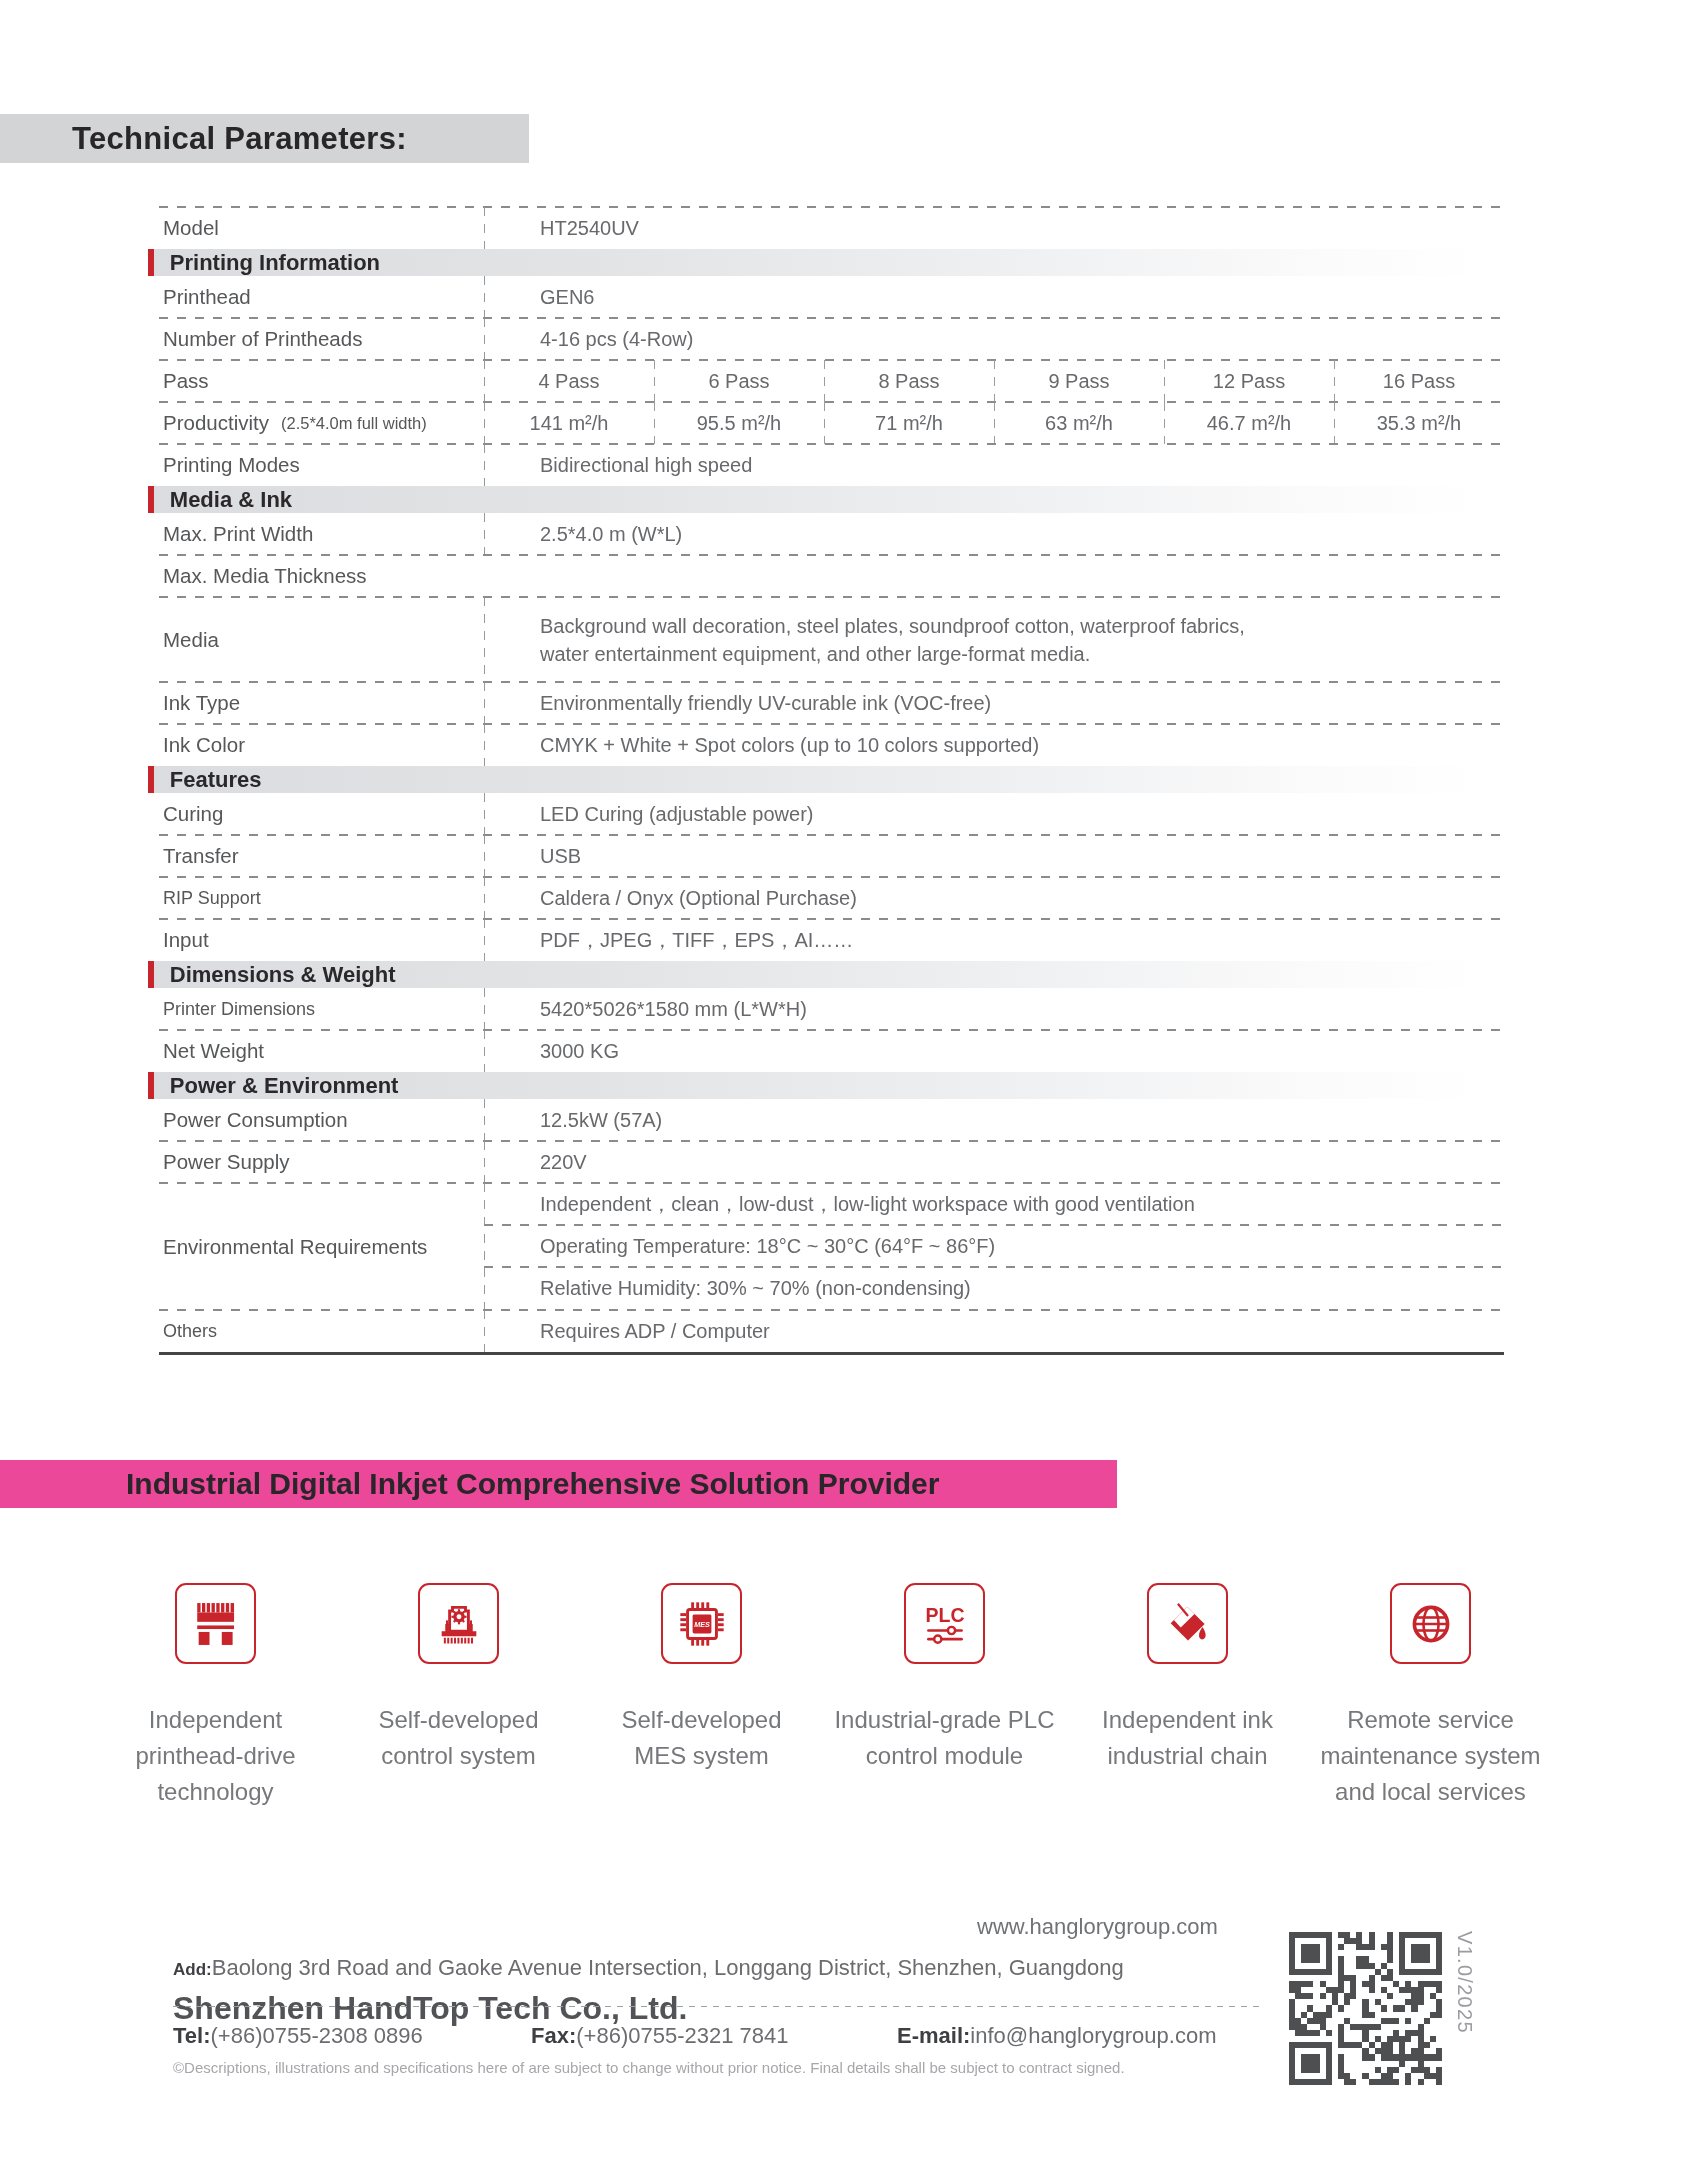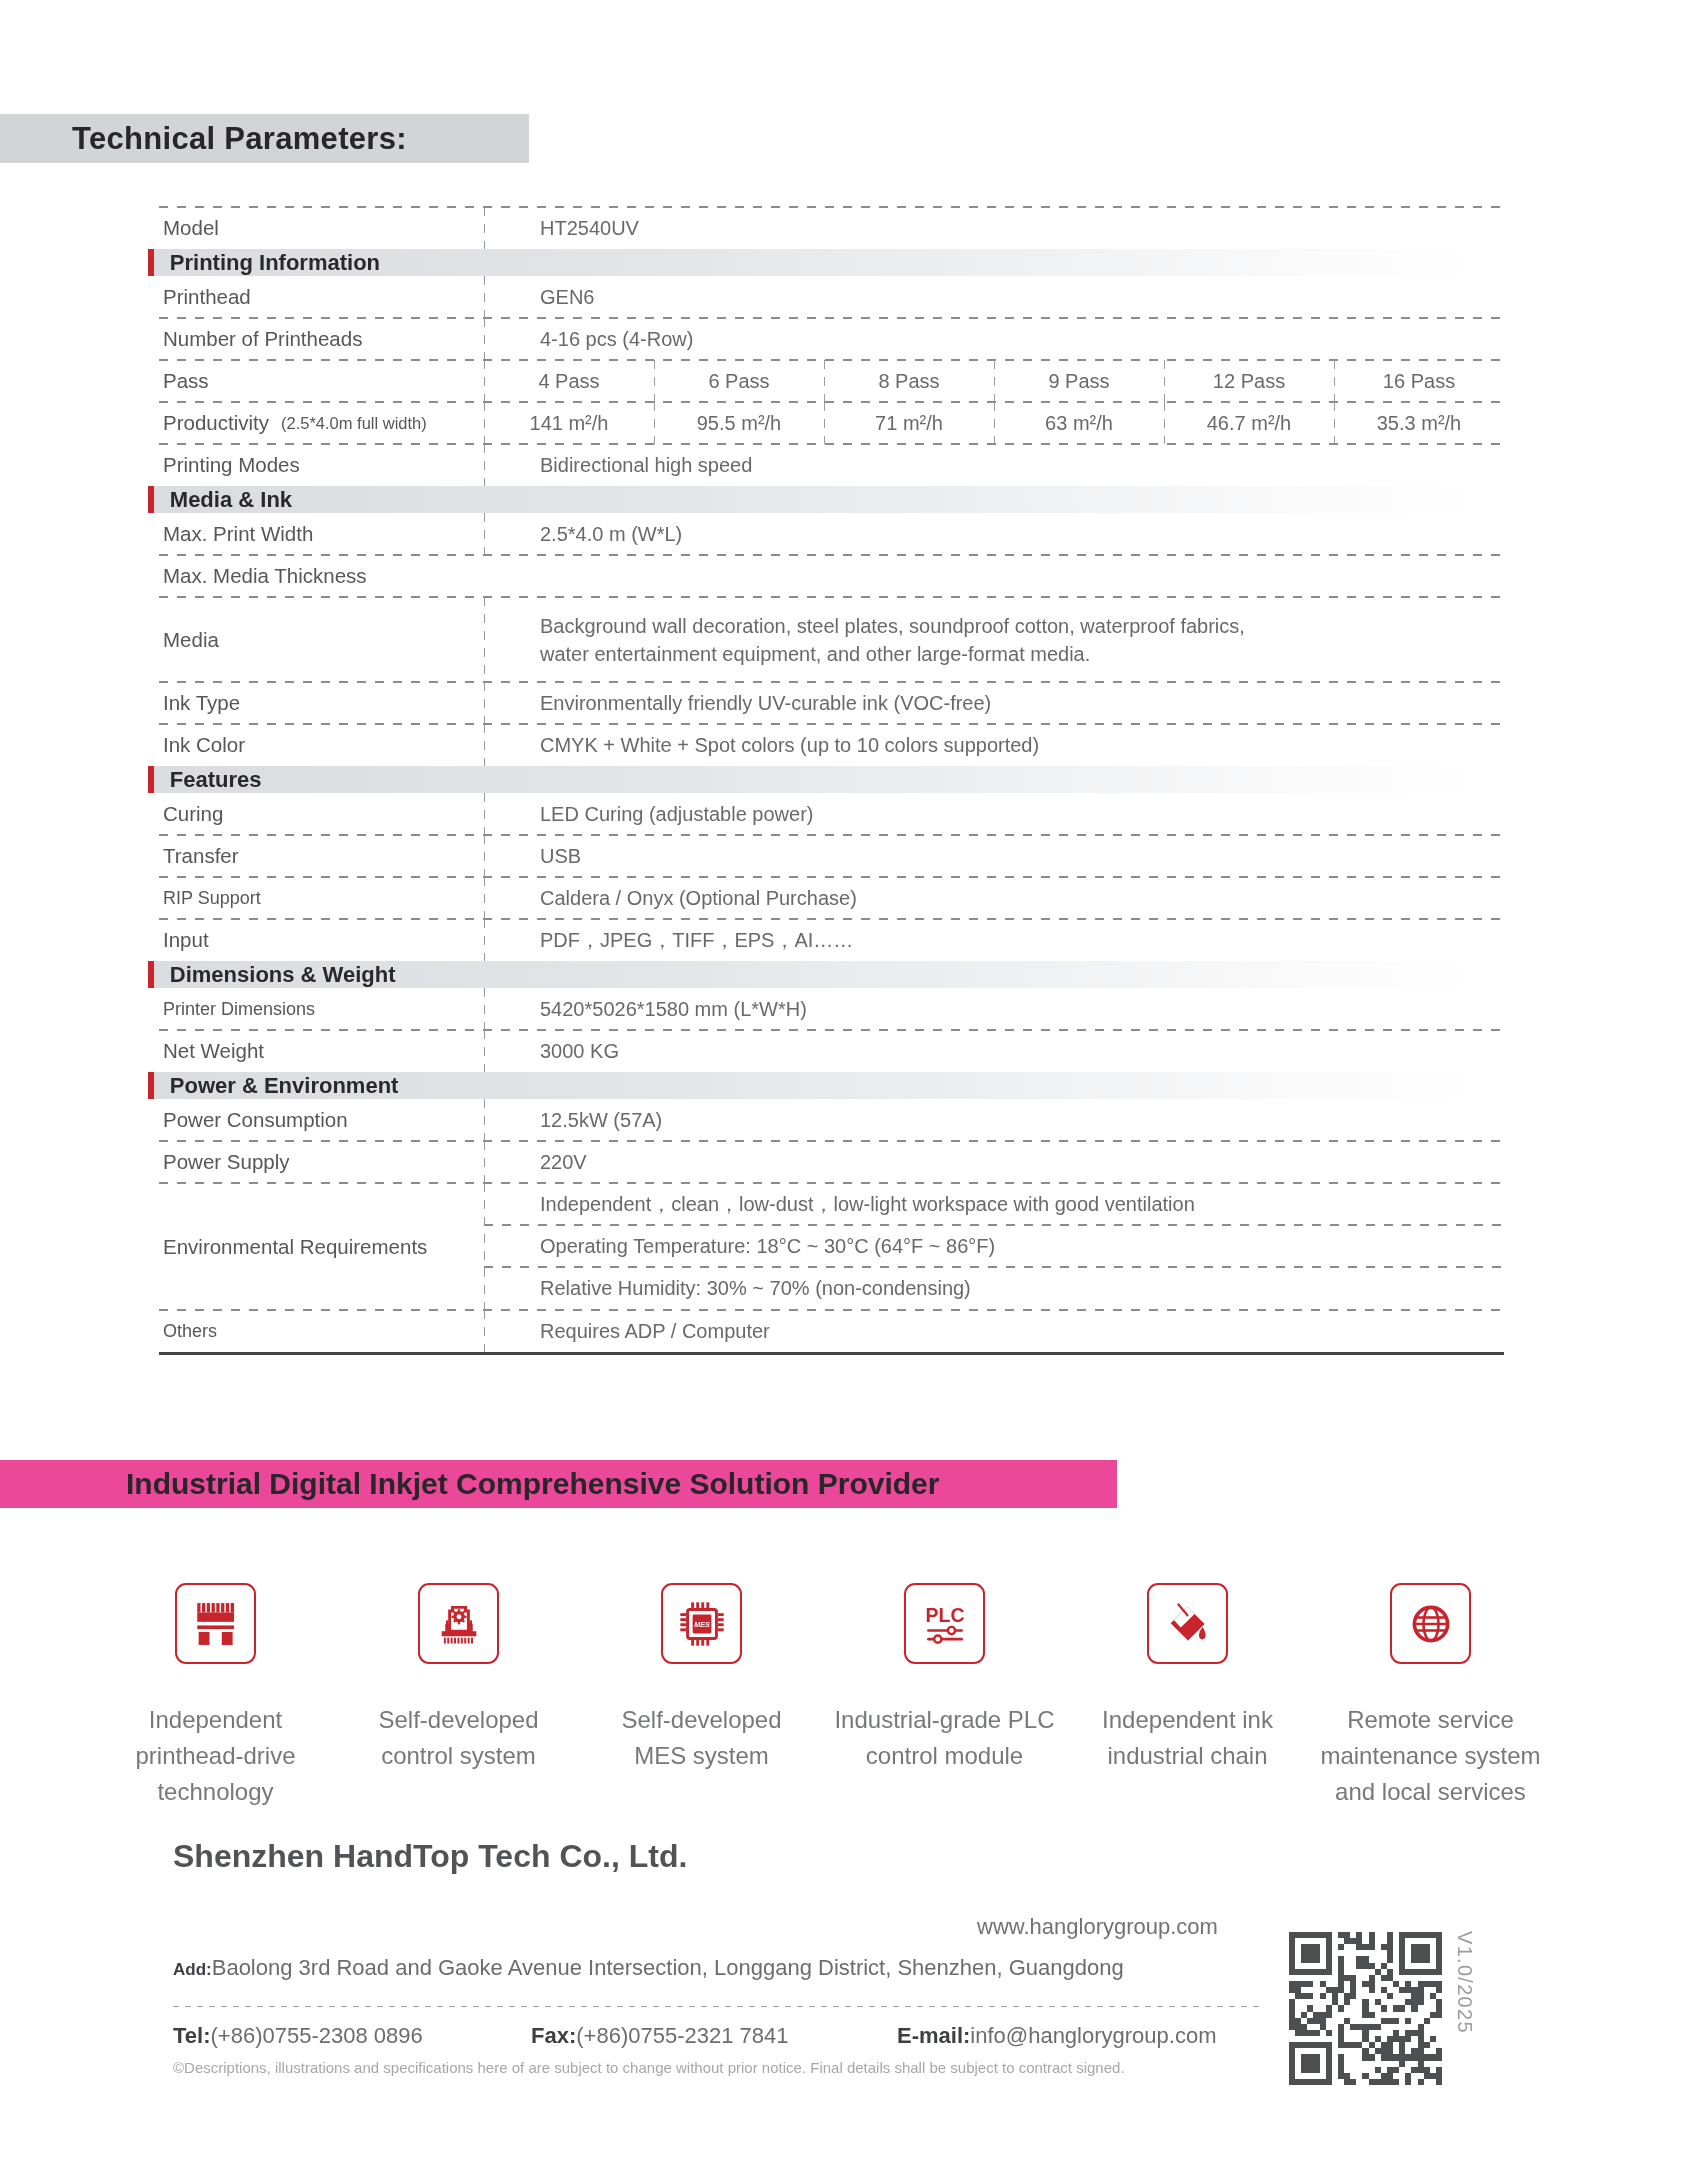--- a/index.html
+++ b/index.html
@@ -50,21 +50,21 @@
   .features{position:absolute;left:94px;top:1583px;width:1461px;display:flex;}
   .feat-col{flex:0 0 243px;display:flex;flex-direction:column;align-items:center;}
   .feat-card{width:77px;height:77px;border:2.6px solid #c8242c;border-radius:11px;
              display:flex;align-items:center;justify-content:center;background:#fff;}
   .feat-label{margin-top:38px;text-align:center;font-size:24px;line-height:1.5;color:#77787b;}
   .feat-card svg{width:52px;height:52px;}
   .red-f{fill:#c8242c;}
   .red-s{fill:none;stroke:#c8242c;}
 
   
-  .company{position:absolute;left:173px;top:1838px;font-size:32px;font-weight:700;color:#525356;}
+  .company{position:absolute;left:173px;top:1990px;font-size:32px;font-weight:700;color:#525356;}
   .website{position:absolute;left:977px;top:1914px;font-size:22px;color:#717275;}
   .addline{position:absolute;left:173px;top:1955px;font-size:22px;color:#6b6c6f;}
   .addline b{font-size:17px;font-weight:700;color:#3e3f42;}
   .fsep{position:absolute;left:173px;top:2006px;width:1089px;height:1.3px;
         background:repeating-linear-gradient(90deg,#a0a1a4 0 6px,transparent 6px 12px);}
   .telrow{position:absolute;left:173px;top:2023px;width:1125px;font-size:22px;color:#6b6c6f;}
   .telrow b{font-weight:700;color:#3e3f42;}
   .telrow .fax{position:absolute;left:358px;}
   .telrow .email{position:absolute;left:724px;}
   .disclaimer{position:absolute;left:173px;top:2059px;font-size:15px;color:#a6a7aa;}

